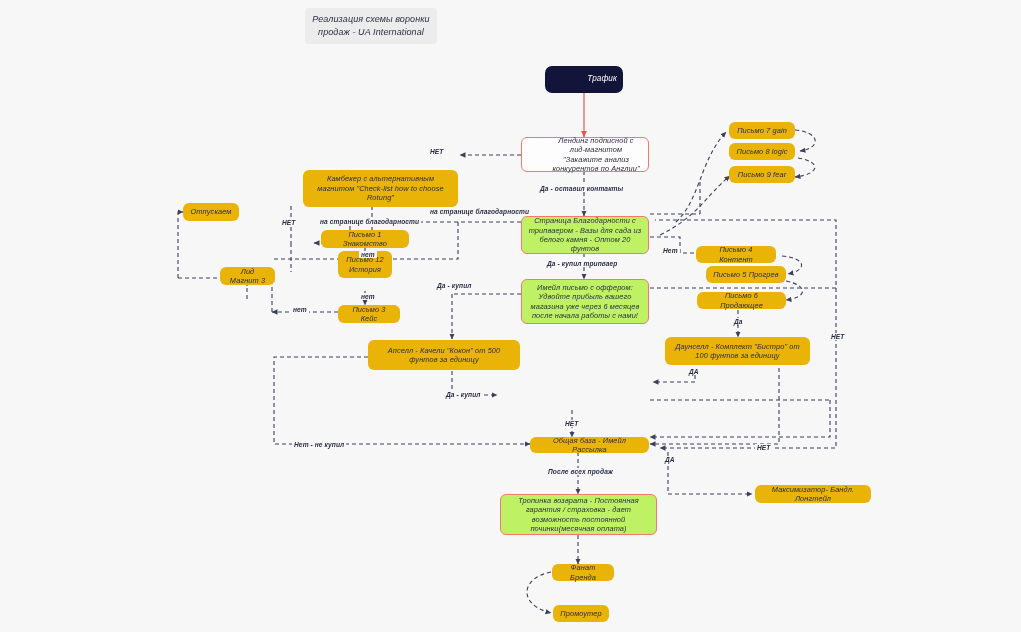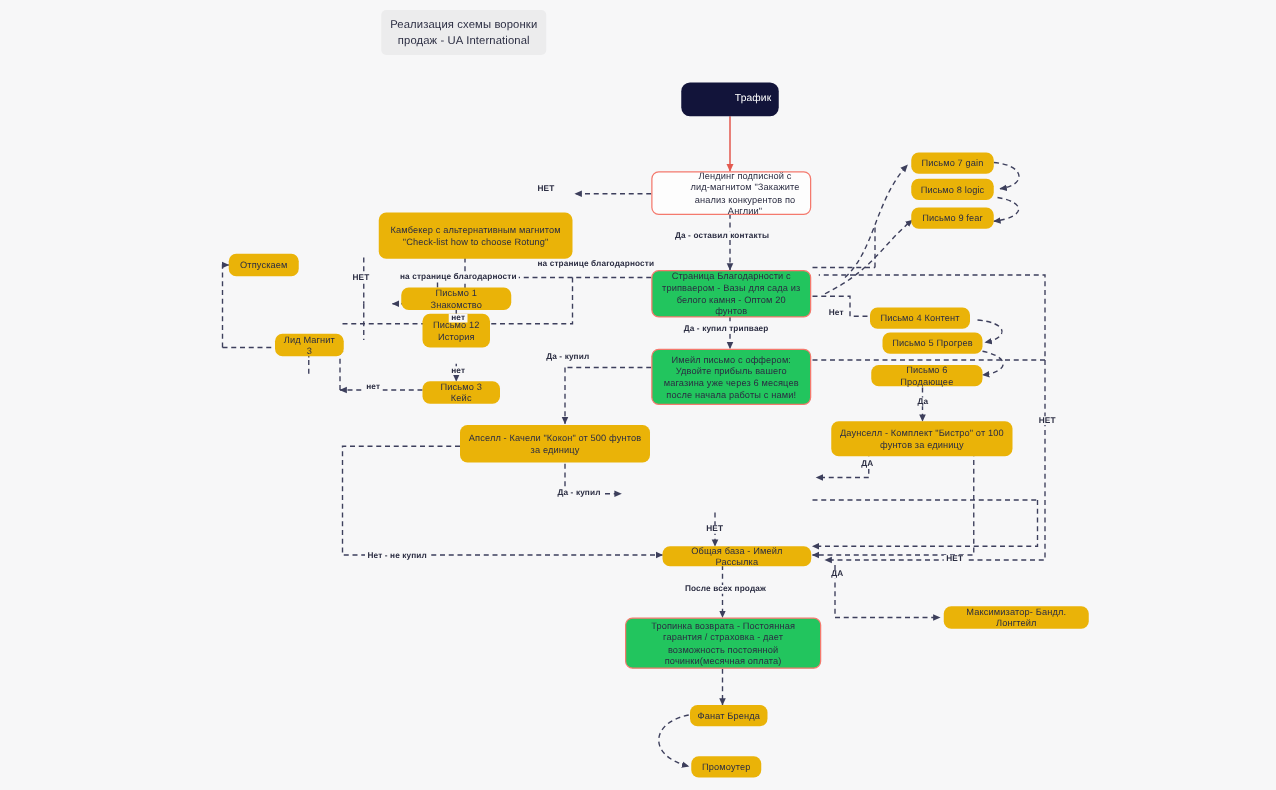--- a/index.html
+++ b/index.html
@@ -4,41 +4,41 @@
 <style>
   html,body{margin:0;padding:0;}
   body{
     width:1021px;height:632px;
     background:#f7f7f8;
     font-family:"Liberation Sans","DejaVu Sans",sans-serif;
     color:#2b2d42;
     overflow:hidden;
     position:relative;
   }
-  #canvas{position:absolute;left:0;top:0;width:929px;height:632px;}
+  #canvas{position:absolute;left:0;top:0;width:929px;height:632px;font-style:italic;}
   svg#wires{position:absolute;left:0;top:0;width:1021px;height:632px;pointer-events:none;}
 
   .node{
     position:absolute;
     box-sizing:border-box;
     display:flex;align-items:center;justify-content:center;
     text-align:center;
     border-radius:6px;
     padding:4px 6px;
     line-height:1.28;
     letter-spacing:.1px;
     z-index:3;
   }
   .grey{
     background:#eab308;
     color:#2b2d42;
     font-size:7.4px;
   }
   .pink{
-    background:#22c55e;
+    background:#bef264;
     border:1.3px solid #f4796d;
     color:#2b2d42;
     font-size:7.4px;
   }
   .pink.b1{background:#fdfdfd;}
   .dark{
     background:#12143a;
     color:#ffffff;
     font-size:8.2px;
     border-radius:7px;

